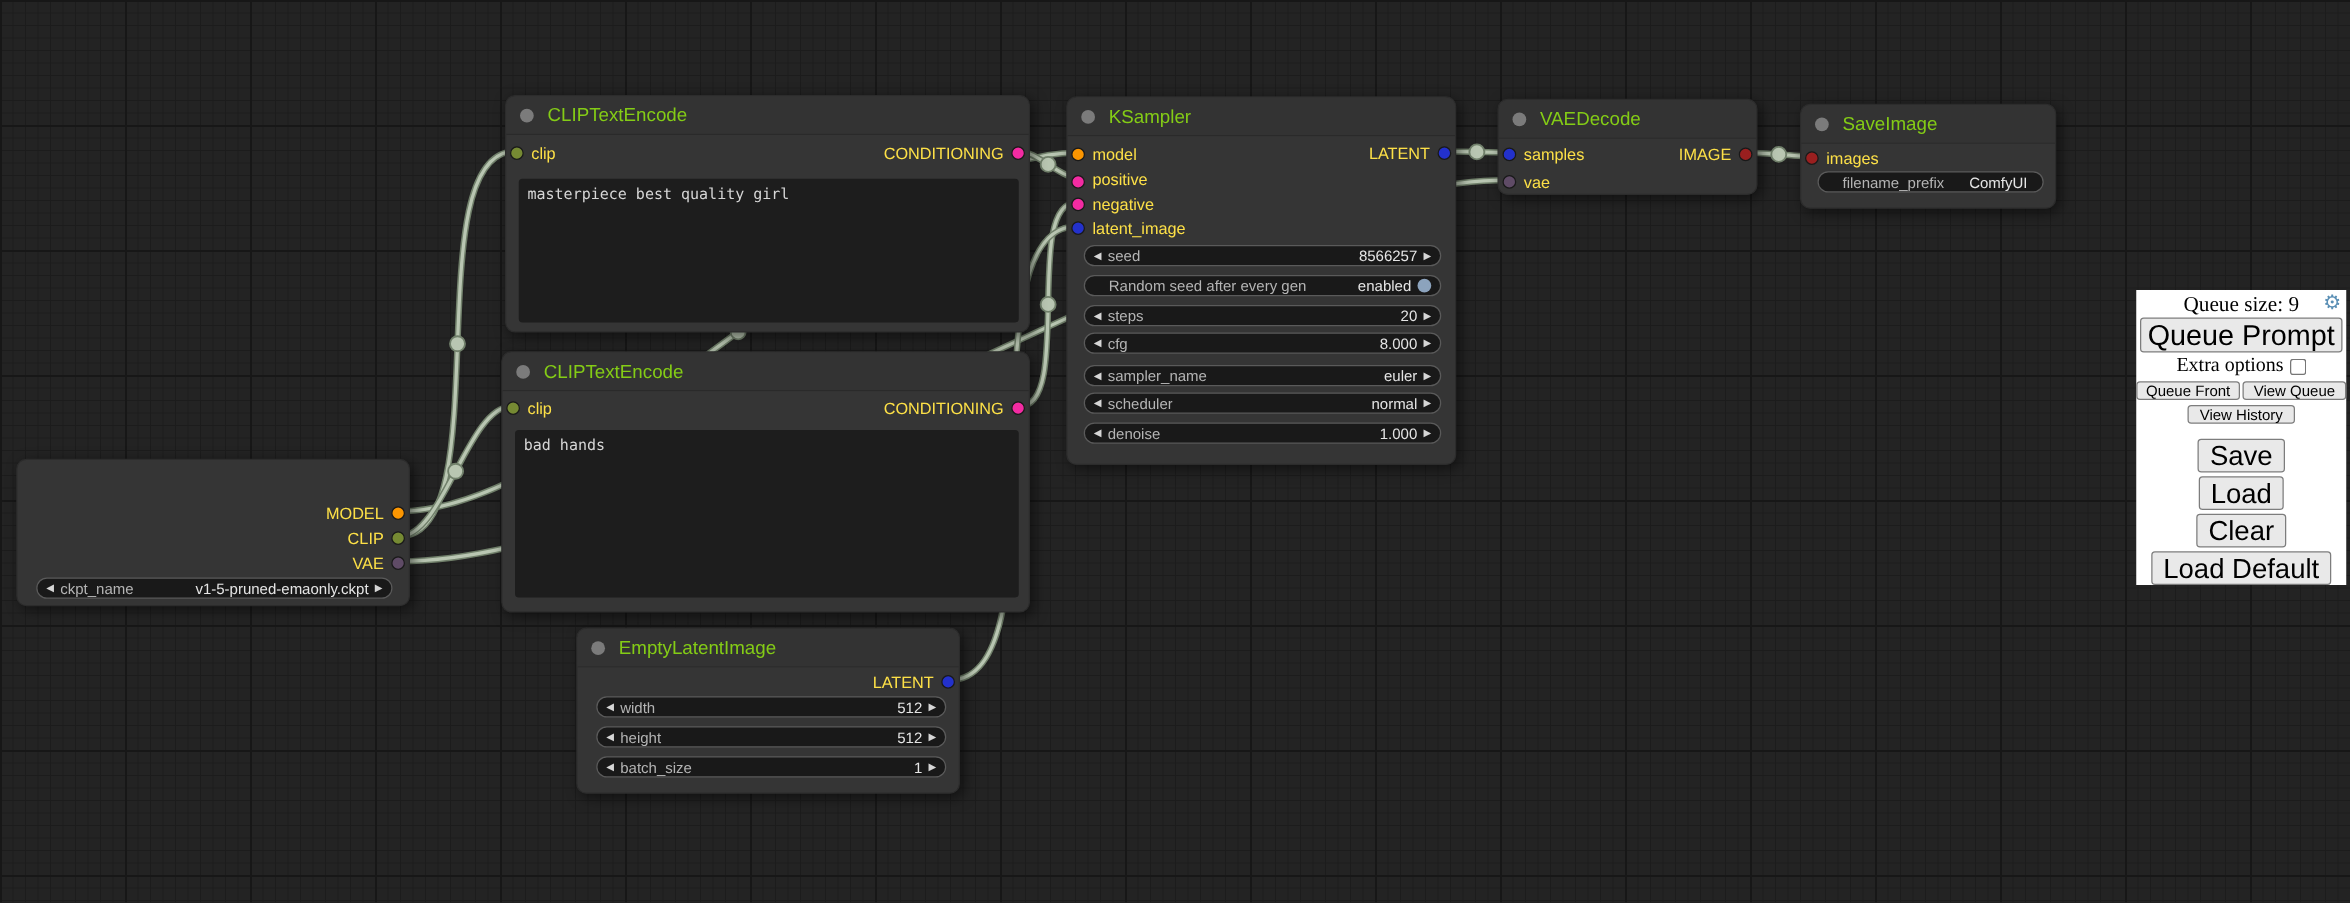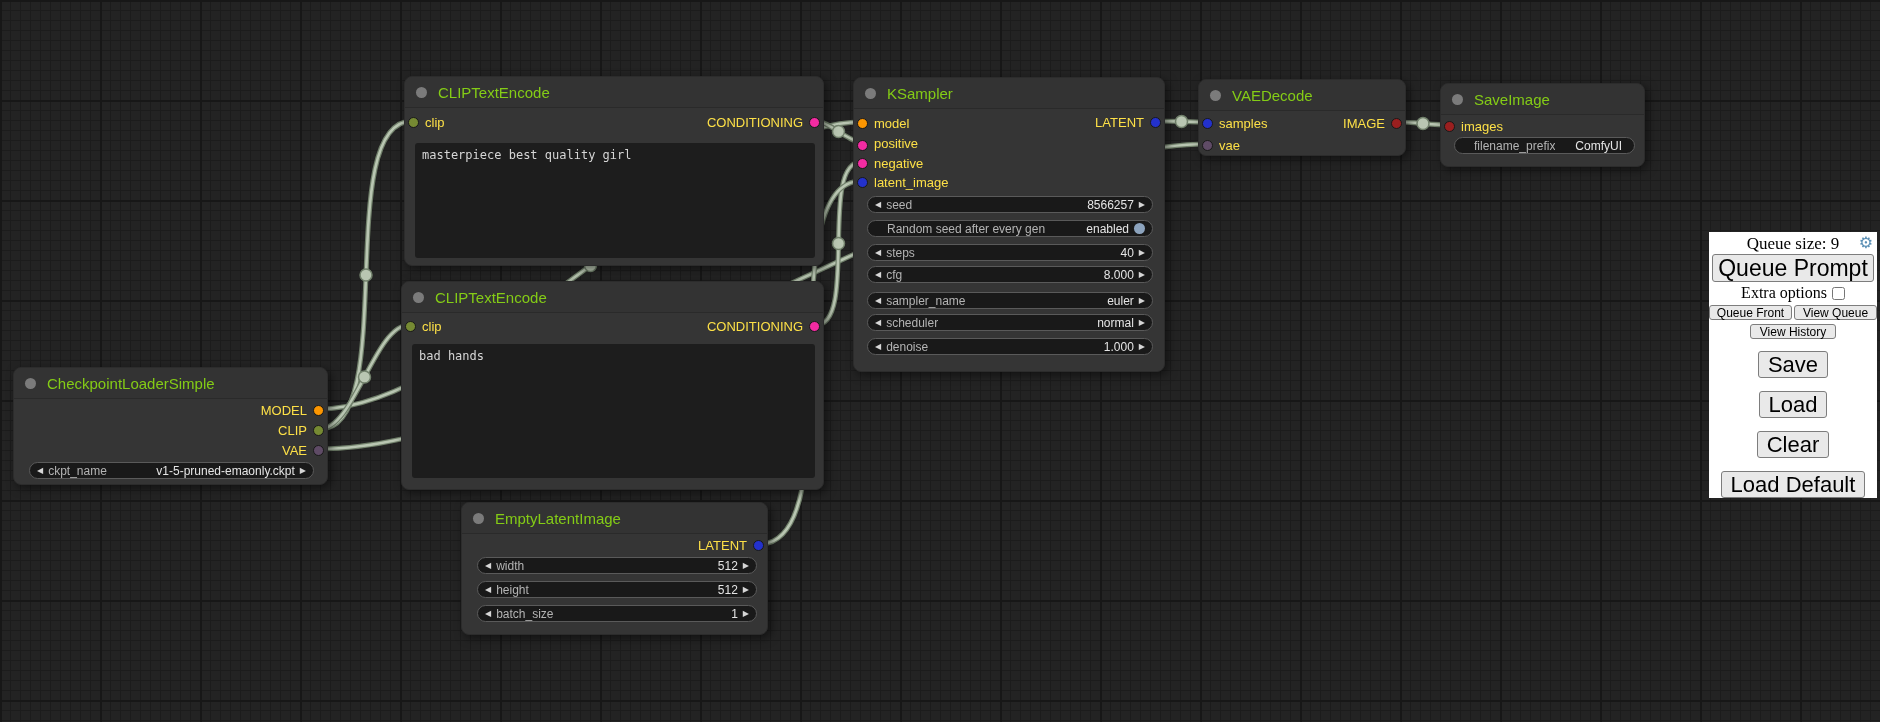--- a/index.html
+++ b/index.html
@@ -55,21 +55,21 @@
   #menu button{
     font-family:"Liberation Sans",sans-serif;background:#e9e9e9;border:1px solid #7d7d7d;
     border-radius:3px;color:#000;cursor:pointer;
   }
   .btn-qp{width:calc(100% - 6px);height:28px;font-size:23px;margin-top:2px;padding:0;}
   .extra{display:flex;align-items:center;justify-content:center;font-size:16px;margin-top:3px;height:16px;gap:5px;}
   .extra input{width:13px;height:13px;margin:0;}
   .duo{display:flex;width:100%;gap:2px;margin-top:4px;}
   .btn-sm{flex:1 1 50%;height:15px;font-size:12px;padding:0;line-height:12px;}
   .btn-vh{width:86px;height:15px;font-size:12px;margin-top:4px;padding:0;}
-  .btn-big{font-size:22px;height:27px;padding:0 9px;margin-top:13px;}
+  .btn-big{font-size:22px;height:27px;padding:0 9px;margin-top:3px;}
   .btn-save{margin-top:12px;}
 </style>
 </head>
 <body>
 
 <div id="canvas">
   <svg id="wires" width="1880" height="722">
       <path d="M 320 409 C 473.10331479102604 409, 707.896685208974 122, 861 122" fill="none" stroke="#71806b" stroke-width="5"></path>
       <path d="M 320 409 C 473.10331479102604 409, 707.896685208974 122, 861 122" fill="none" stroke="#b9c6b2" stroke-width="2.6"></path>
       <circle cx="590.5" cy="265.5" r="6" fill="#b9c6b2" stroke="#71806b" stroke-width="1.5"></circle>
@@ -93,24 +93,20 @@
       <circle cx="810.5" cy="362.5" r="6" fill="#b9c6b2" stroke="#71806b" stroke-width="1.5"></circle>
       <path d="M 1157 121 C 1169.2525507548428 121, 1193.7474492451572 122, 1206 122" fill="none" stroke="#71806b" stroke-width="5"></path>
       <path d="M 1157 121 C 1169.2525507548428 121, 1193.7474492451572 122, 1206 122" fill="none" stroke="#b9c6b2" stroke-width="2.6"></path>
       <circle cx="1181.5" cy="121.5" r="6" fill="#b9c6b2" stroke="#71806b" stroke-width="1.5"></circle>
       <path d="M 1398 122 C 1410.5224797863682 122, 1435.4775202136318 125, 1448 125" fill="none" stroke="#71806b" stroke-width="5"></path>
       <path d="M 1398 122 C 1410.5224797863682 122, 1435.4775202136318 125, 1448 125" fill="none" stroke="#b9c6b2" stroke-width="2.6"></path>
       <circle cx="1423" cy="123.5" r="6" fill="#b9c6b2" stroke="#71806b" stroke-width="1.5"></circle>
     </svg>
   <div id="nodes">
       <div class="node" style="left: 13px; top: 367px; width: 315px; height: 118px;">
-        <div class="node-title">
-          <span class="tdot" style="background: rgb(123, 123, 123);"></span>
-          <span>CheckpointLoaderSimple</span>
-        </div>
         <div class="port out" style="top: 34px;">
           <span>MODEL</span>
           <span class="pdot" style="background: rgb(252, 150, 1);"></span>
         </div>
         <div class="port out" style="top: 54px;">
           <span>CLIP</span>
           <span class="pdot" style="background: rgb(118, 138, 51);"></span>
         </div>
         <div class="port out" style="top: 74px;">
           <span>VAE</span>
@@ -185,21 +181,21 @@
           <span class="warrow">▶</span>
         </div>
         <div class="widget" style="left: 13px; top: 142px; width: 286px; height: 17px;">
           <span class="wlabel" style="margin-left: 12px;">Random seed after every gen</span>
           <span class="wvalue">enabled</span>
           <span class="wknob"></span>
         </div>
         <div class="widget" style="left: 13px; top: 166px; width: 286px; height: 17px;">
           <span class="warrow">◀</span>
           <span class="wlabel">steps</span>
-          <span class="wvalue">40</span>
+          <span class="wvalue">20</span>
           <span class="warrow">▶</span>
         </div>
         <div class="widget" style="left: 13px; top: 188px; width: 286px; height: 17px;">
           <span class="warrow">◀</span>
           <span class="wlabel">cfg</span>
           <span class="wvalue">8.000</span>
           <span class="warrow">▶</span>
         </div>
         <div class="widget" style="left: 13px; top: 214px; width: 286px; height: 17px;">
           <span class="warrow">◀</span>

